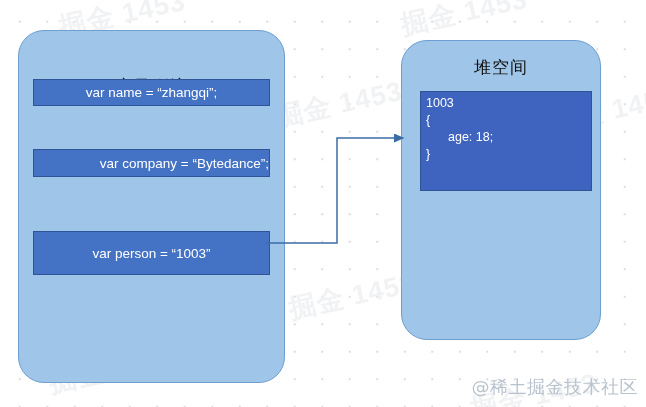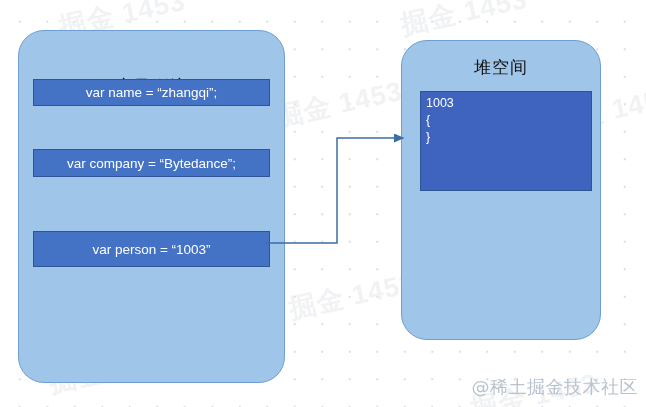--- a/index.html
+++ b/index.html
@@ -80,22 +80,22 @@
     box-sizing: border-box;
     color: #ffffff;
     font-size: 13.5px;
     display: flex;
     align-items: center;
     justify-content: center;
     text-align: center;
     white-space: nowrap;
   }
   #stmt-name    { left: 14px; top: 48px;  width: 237px; height: 27px; }
-  #stmt-company { left: 14px; top: 118px; width: 237px; height: 28px; }
-  #stmt-person  { left: 14px; top: 200px; width: 237px; height: 36px; }
+  #stmt-company { left: 14px; top: 118px; width: 237px; height: 28px; justify-content: flex-end; }
+  #stmt-person  { left: 14px; top: 200px; width: 237px; height: 44px; }
 
   
   #heap-object {
     position: absolute;
     left: 10px;
     top: 50px;
     width: 172px;
     height: 100px;
     background: #3e64c0;
     border: 1px solid #2f5597;
@@ -159,20 +159,21 @@
       <span>var person = “1003”</span>
     </div>
   </div>
 
   <div class="panel" id="panel-heap">
     <div class="panel-title">堆空间</div>
 
     <div id="heap-object">
       <div class="ln">1003</div>
       <div class="ln">{</div>
+      <div class="ln indent">age: 18;</div>
       <div class="ln">}</div>
     </div>
   </div>
 
   <svg id="connector" viewBox="0 0 646 407">
     <defs>
       <marker id="arrowhead" markerWidth="7" markerHeight="7" refX="6" refY="3" orient="auto">
         <path d="M0,0 L7,3 L0,6 z" fill="#3b6ea5"></path>
       </marker>
     </defs>

